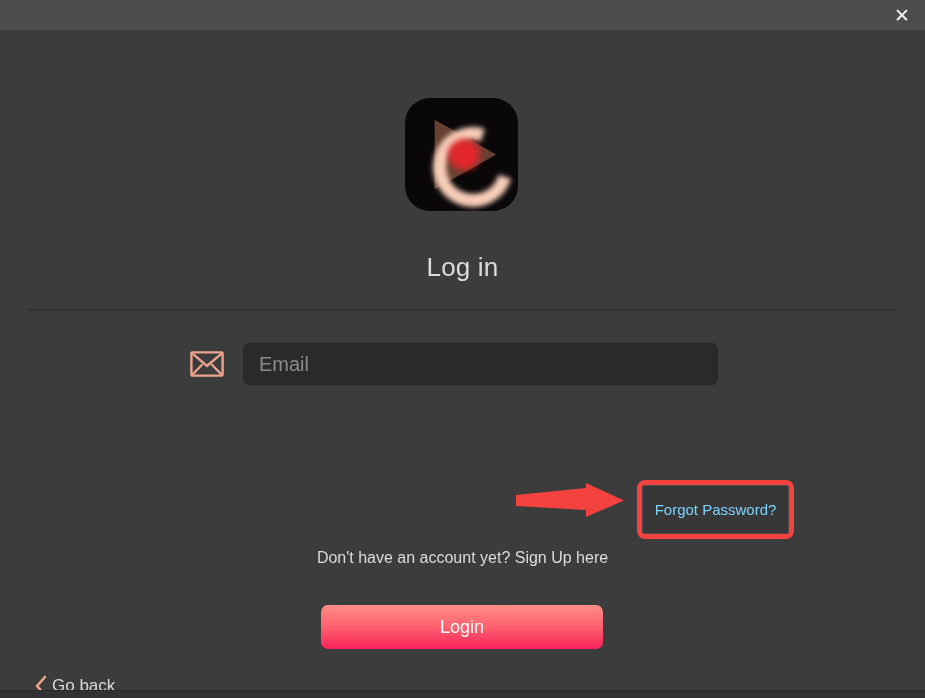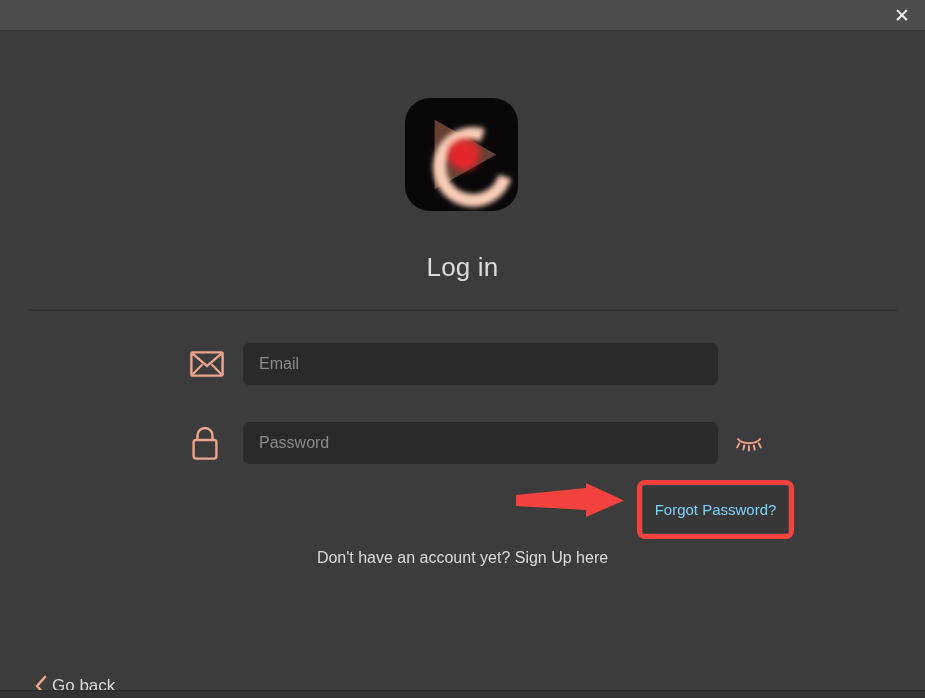--- a/index.html
+++ b/index.html
@@ -157,21 +157,21 @@
   }
   .text-field {
     width: 475px;
     height: 42px;
     margin-left: 15px;
     background: #2b2a2a;
     border: none;
     border-radius: 6px;
     color: #d8d8d8;
     font-family: "Liberation Sans", sans-serif;
-    font-size: 16px;
+    font-size: 20px;
     padding: 0 16px;
     box-sizing: border-box;
     outline: none;
   }
   .text-field::placeholder {
     color: #8b8a8a;
     opacity: 1;
   }
   .eye-toggle {
     margin-left: 14px;
@@ -296,51 +296,33 @@
       <div class="field-icon">
         <svg width="34" height="26" viewBox="0 0 34 26" fill="none">
           <rect x="1.4" y="1.4" width="31.2" height="23.2" rx="1" stroke="#eda48f" stroke-width="2.4"></rect>
           <path d="M2.5 2.6 L17 15 L31.5 2.6" stroke="#eda48f" stroke-width="2.4" fill="none"></path>
           <path d="M2.5 23.4 L12.5 13.2 M31.5 23.4 L21.5 13.2" stroke="#eda48f" stroke-width="2.2" fill="none"></path>
         </svg>
       </div>
       <input class="text-field" type="text" placeholder="Email" style="">
     </div>
 
-    <div class="field-row row-password">
-      <div class="field-icon">
-        <svg width="30" height="36" viewBox="0 0 30 36" fill="none">
-          <path d="M7.5 15 V10.5 A7.5 7.5 0 0 1 22.5 10.5 V15" stroke="#eda48f" stroke-width="2.4" fill="none"></path>
-          <rect x="3.6" y="15" width="22.8" height="18.6" rx="2.5" stroke="#eda48f" stroke-width="2.4" fill="none"></rect>
-        </svg>
-      </div>
-      <input class="text-field" type="password" placeholder="Password" style="">
-      <div class="eye-toggle">
-        <svg width="28" height="18" viewBox="0 0 28 18" fill="none">
-          <path d="M3 5 C7 10.5 21 10.5 25 5" stroke="#eda48f" stroke-width="2" fill="none" stroke-linecap="round"></path>
-          <path d="M4.2 9.6 L2.2 13.4" stroke="#eda48f" stroke-width="2" stroke-linecap="round"></path>
-          <path d="M9.2 11.6 L8.3 15.6" stroke="#eda48f" stroke-width="2" stroke-linecap="round"></path>
-          <path d="M14 12.2 L14 16.4" stroke="#eda48f" stroke-width="2" stroke-linecap="round"></path>
-          <path d="M18.8 11.6 L19.7 15.6" stroke="#eda48f" stroke-width="2" stroke-linecap="round"></path>
-          <path d="M23.8 9.6 L25.8 13.4" stroke="#eda48f" stroke-width="2" stroke-linecap="round"></path>
-        </svg>
-      </div>
-    </div>
 
     <div class="annotation-arrow">
       <svg width="108" height="36" viewBox="0 0 108 36" fill="none">
         <path d="M0 12 L70 5 L70 0 L108 17.5 L70 34 L70 27 L0 23 Z" fill="#f4433f"></path>
       </svg>
     </div>
 
     <div class="forgot-highlight"></div>
     <div class="forgot-button">Forgot Password?</div>
 
     <div class="signup-line">Don't have an account yet? Sign Up here</div>
 
+    <button class="login-button">Login</button>
 
     <div class="go-back">
       <div class="go-back-chevron">
         <svg width="14" height="22" viewBox="0 0 14 22" fill="none">
           <path d="M11 2 L3 11 L11 20" stroke="#eda48f" stroke-width="2.6" fill="none" stroke-linecap="round" stroke-linejoin="round"></path>
         </svg>
       </div>
       <div class="go-back-label">Go back</div>
     </div>
 

